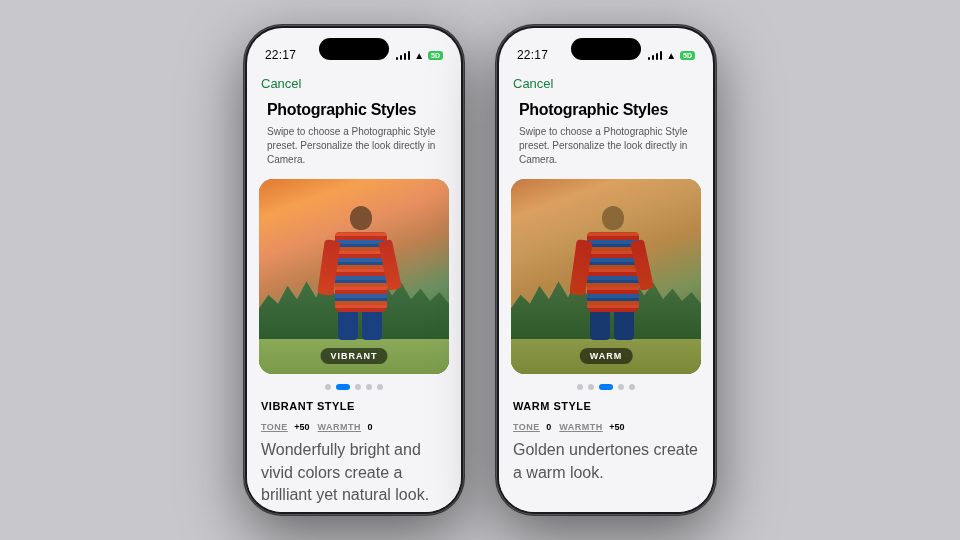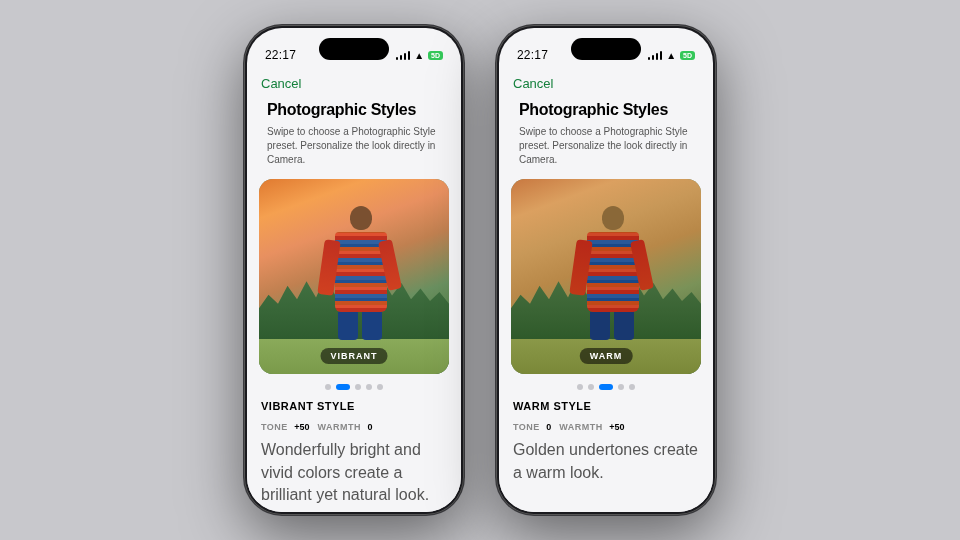--- a/index.html
+++ b/index.html
@@ -317,20 +317,21 @@
       display: flex;
       gap: 8px;
       margin-bottom: 5px;
     }
 
     .param-label {
       font-size: 9px;
       font-weight: 600;
       color: #888;
       letter-spacing: 0.5px;
+      text-decoration: underline;
     }
 
     .param-value {
       font-size: 9px;
       font-weight: 700;
       color: #000;
       margin-left: 2px;
     }
 
     .style-desc {

